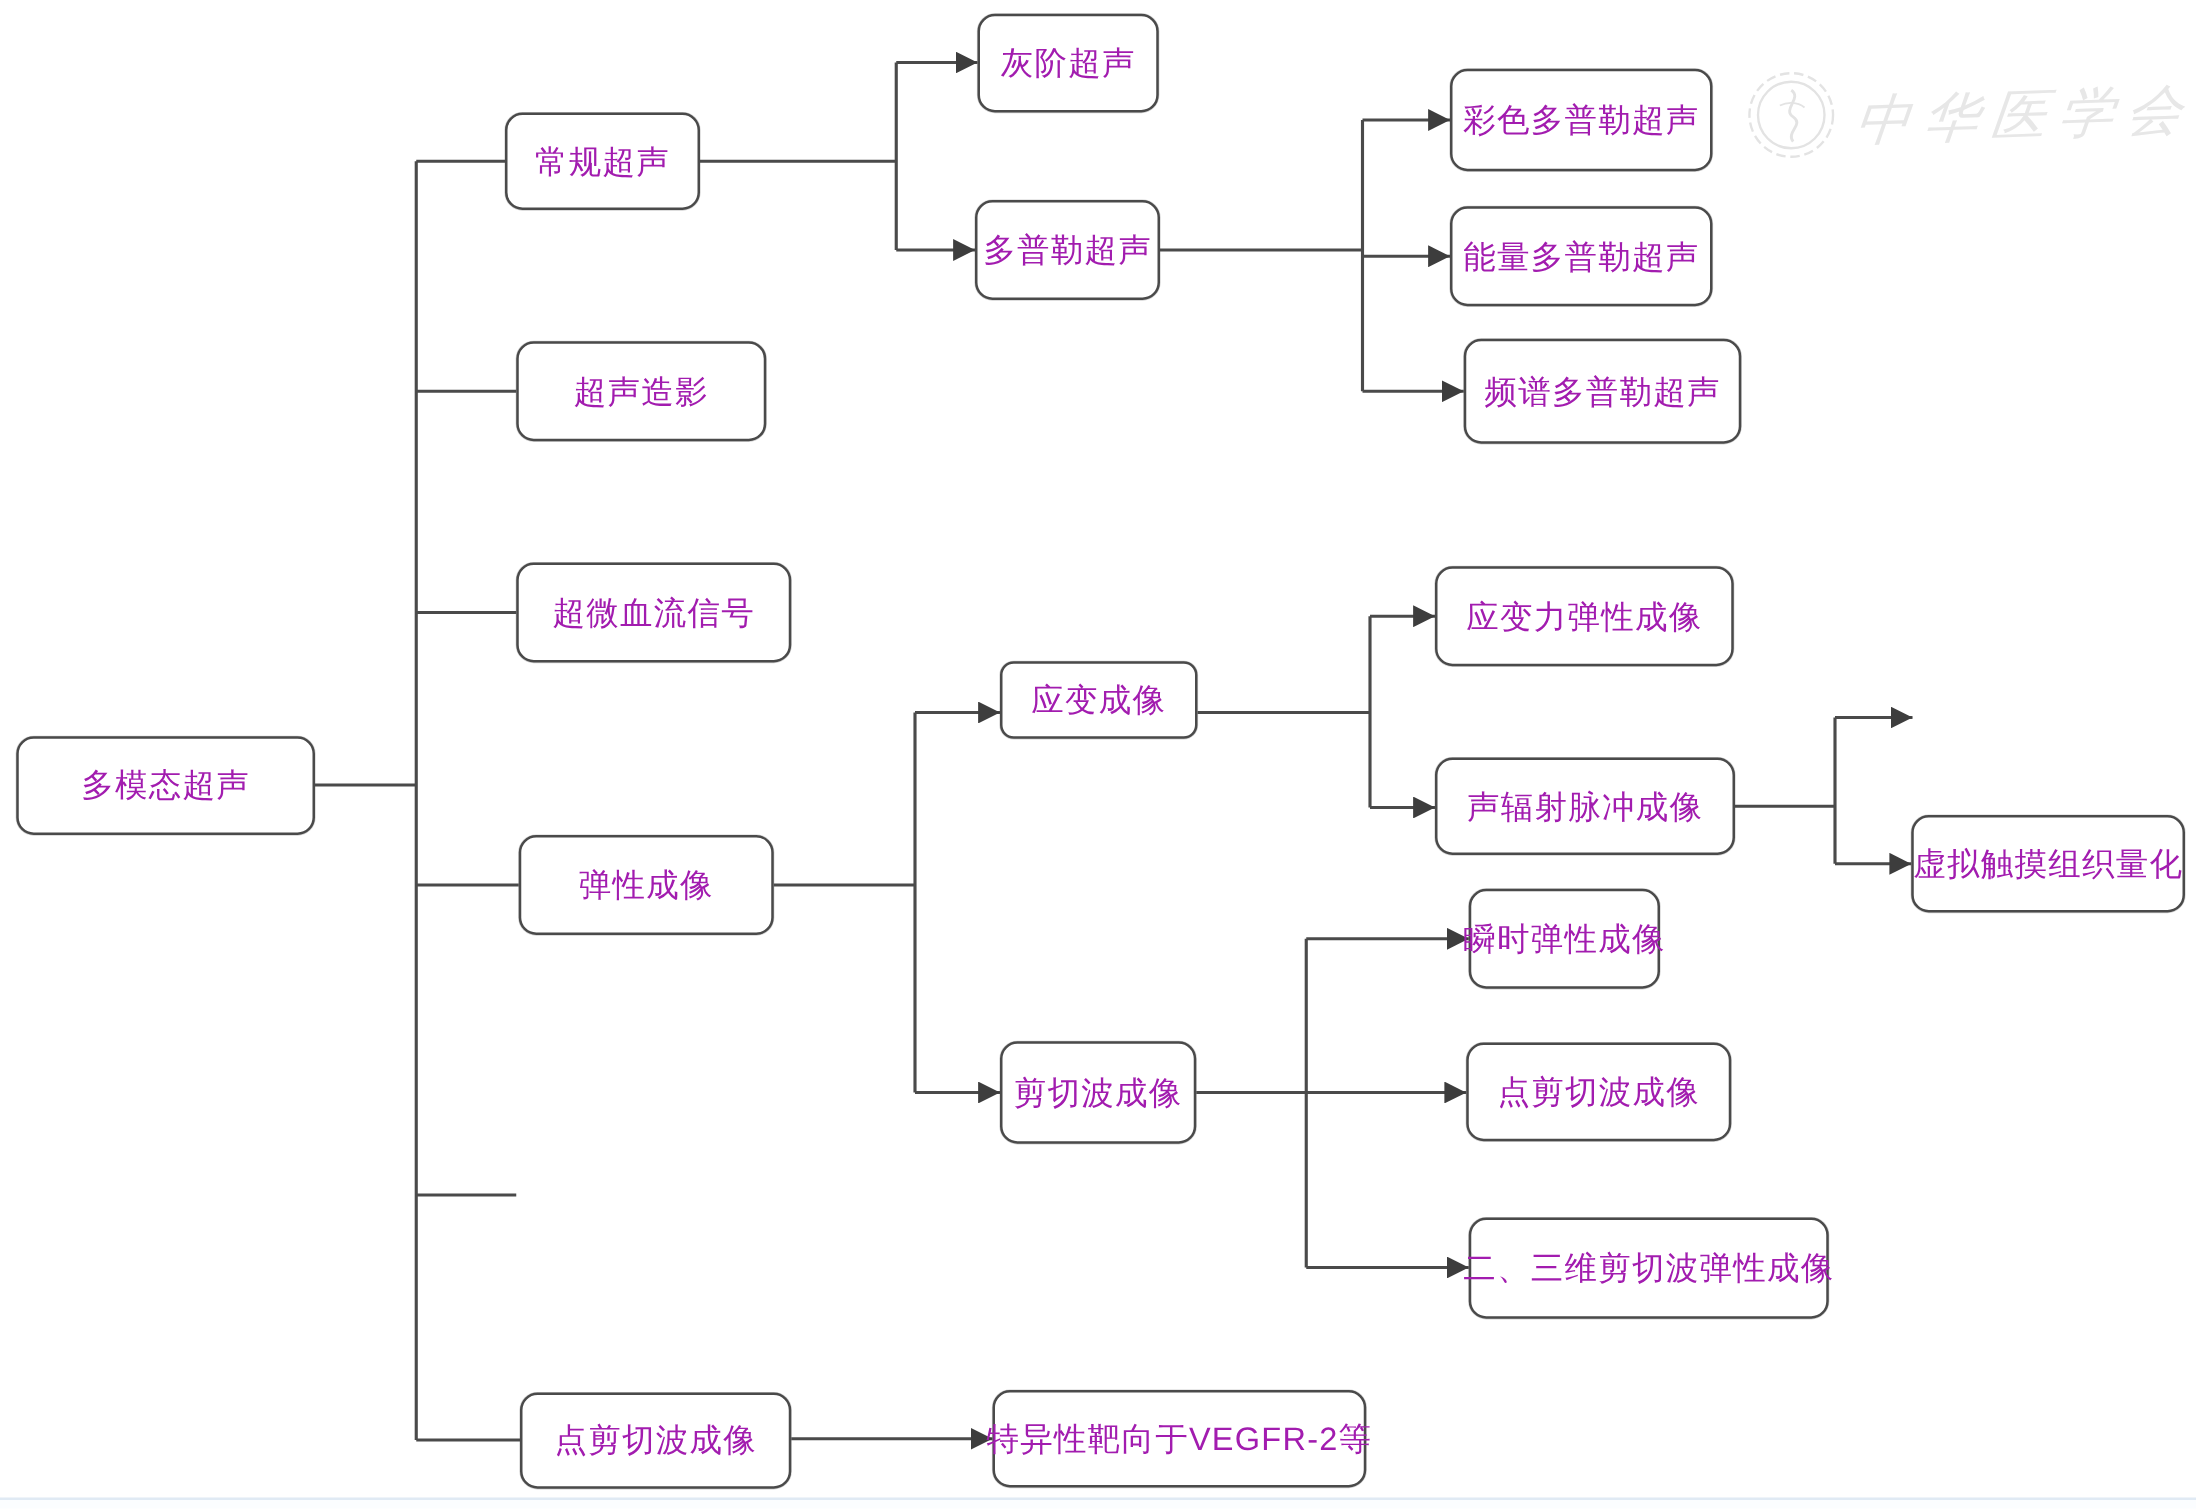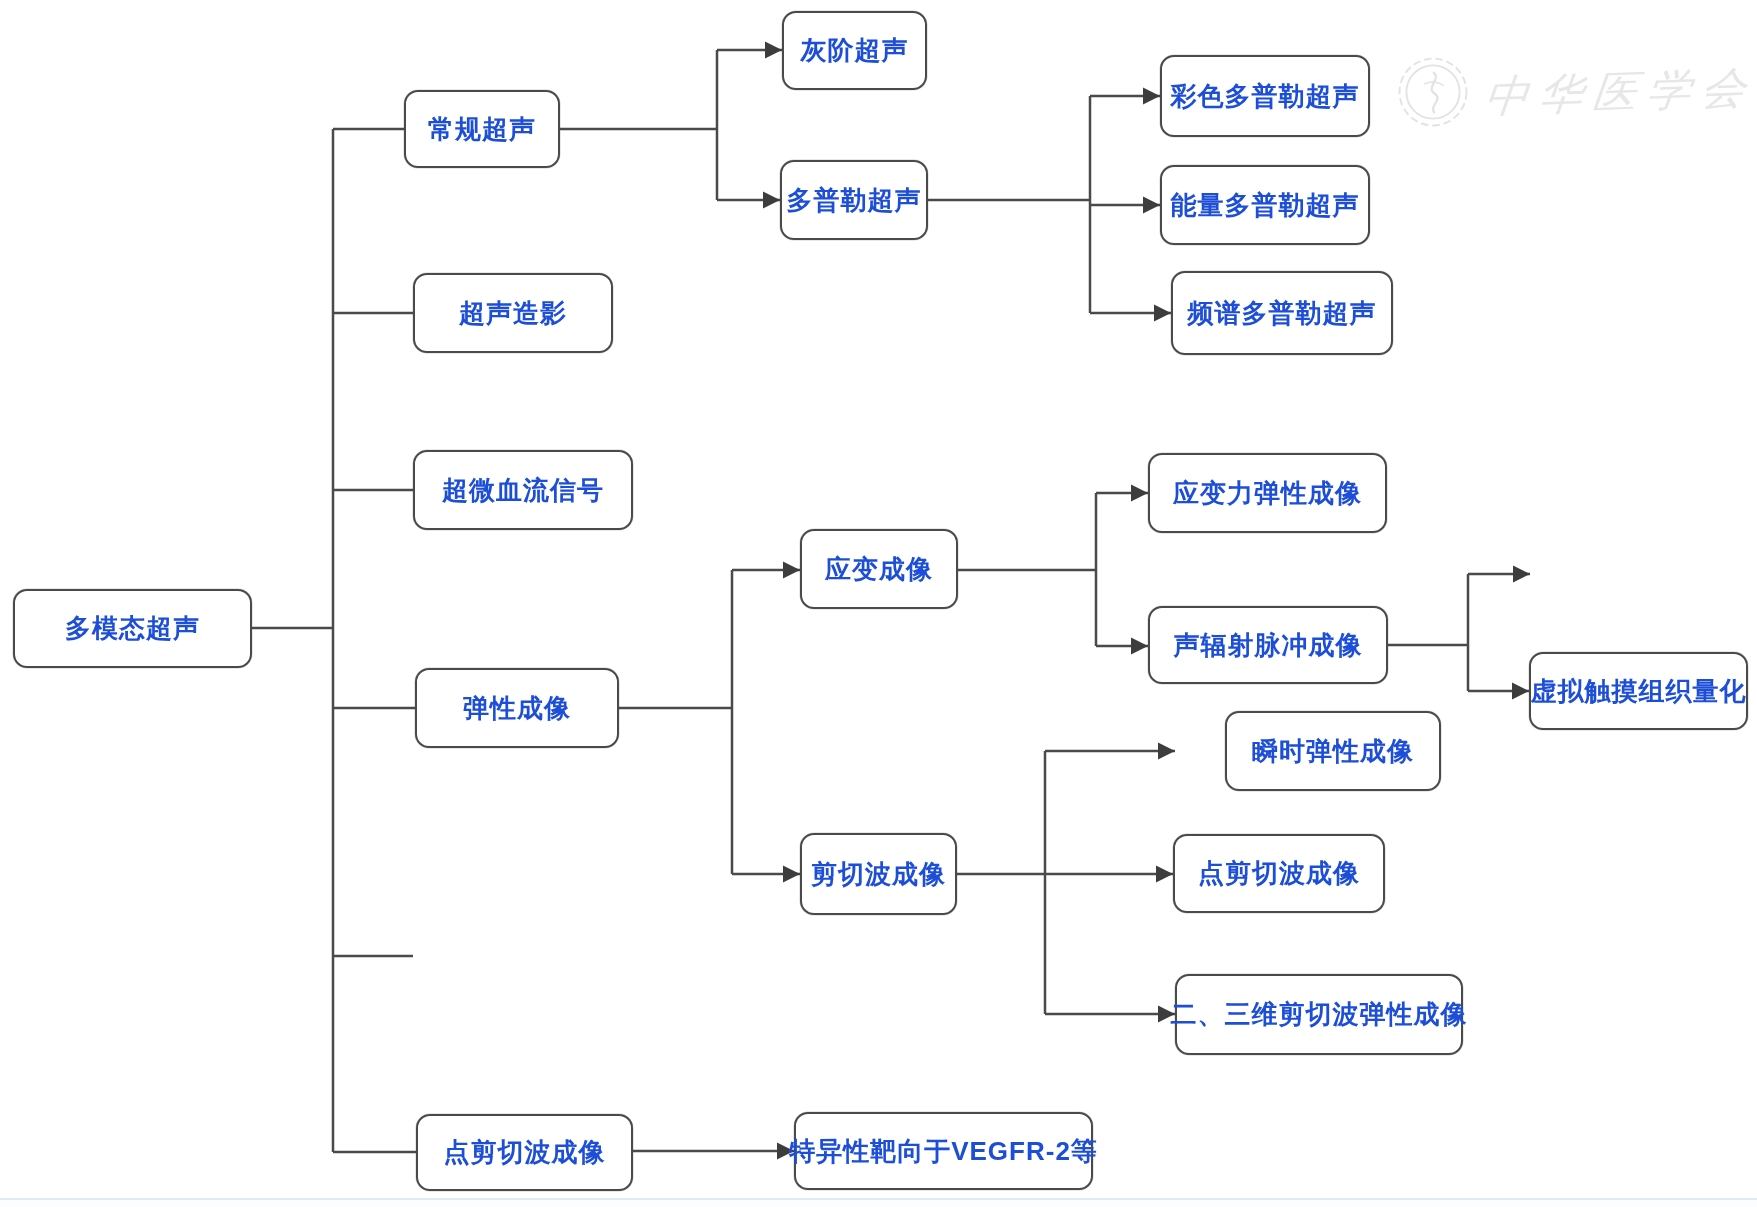--- a/index.html
+++ b/index.html
@@ -13,21 +13,21 @@
   svg.connectors{
     position:absolute;left:0;top:0;width:1757px;height:1207px;
   }
   .node{
     position:absolute;
     box-sizing:border-box;
     background:#ffffff;
     border:2.5px solid #4a4a4a;
     border-radius:14px;
     display:flex;align-items:center;justify-content:center;
-    font-size:26px;font-weight:700;color:#1d4ed8;
+    font-size:26px;font-weight:400;color:#a21caf;
     white-space:nowrap;
     padding:0 4px;
     letter-spacing:1px;
     box-shadow:0 0 0 0.5px rgba(74,74,74,0.25);
   }
   .watermark{
     position:absolute;left:1395px;top:42px;width:360px;height:100px;
     display:flex;align-items:center;
     pointer-events:none;
   }
@@ -111,29 +111,29 @@
   <div class="node" style="left:415px;top:668px;width:204px;height:80px;">弹性成像</div>
   <div class="node" style="left:416px;top:1114px;width:217px;height:77px;">点剪切波成像</div>
 
   <div class="node" style="left:782px;top:11px;width:145px;height:79px;">灰阶超声</div>
   <div class="node" style="left:780px;top:160px;width:148px;height:80px;">多普勒超声</div>
 
   <div class="node" style="left:1160px;top:55px;width:210px;height:82px;">彩色多普勒超声</div>
   <div class="node" style="left:1160px;top:165px;width:210px;height:80px;">能量多普勒超声</div>
   <div class="node" style="left:1171px;top:271px;width:222px;height:84px;">频谱多普勒超声</div>
 
-  <div class="node" style="left:800px;top:529px;width:158px;height:80px;">应变成像</div>
+  <div class="node" style="left:800px;top:529px;width:158px;height:62px;border-radius:11px;">应变成像</div>
   <div class="node" style="left:800px;top:833px;width:157px;height:82px;">剪切波成像</div>
 
   <div class="node" style="left:1148px;top:453px;width:239px;height:80px;">应变力弹性成像</div>
   <div class="node" style="left:1148px;top:606px;width:240px;height:78px;">声辐射脉冲成像</div>
 
   <div class="node" style="left:1529px;top:652px;width:219px;height:78px;">虚拟触摸组织量化</div>
 
-  <div class="node" style="left:1225px;top:711px;width:216px;height:80px;text-align:center;">瞬时弹性成像</div>
+  <div class="node" style="left:1175px;top:711px;width:153px;height:80px;text-align:center;">瞬时弹性成像</div>
   <div class="node" style="left:1173px;top:834px;width:212px;height:79px;">点剪切波成像</div>
   <div class="node" style="left:1175px;top:974px;width:288px;height:81px;text-align:center;">二、三维剪切波弹性成像</div>
 
   <div class="node" style="left:794px;top:1112px;width:299px;height:78px;">特异性靶向于VEGFR-2等</div>
 
   <div class="watermark">
     <svg width="100" height="100" viewBox="0 0 100 100">
       <g stroke="#e3e3e3" fill="none" stroke-width="2.5">
         <circle cx="50" cy="50" r="44" stroke-dasharray="10 5"></circle>
         <circle cx="50" cy="50" r="35"></circle>

